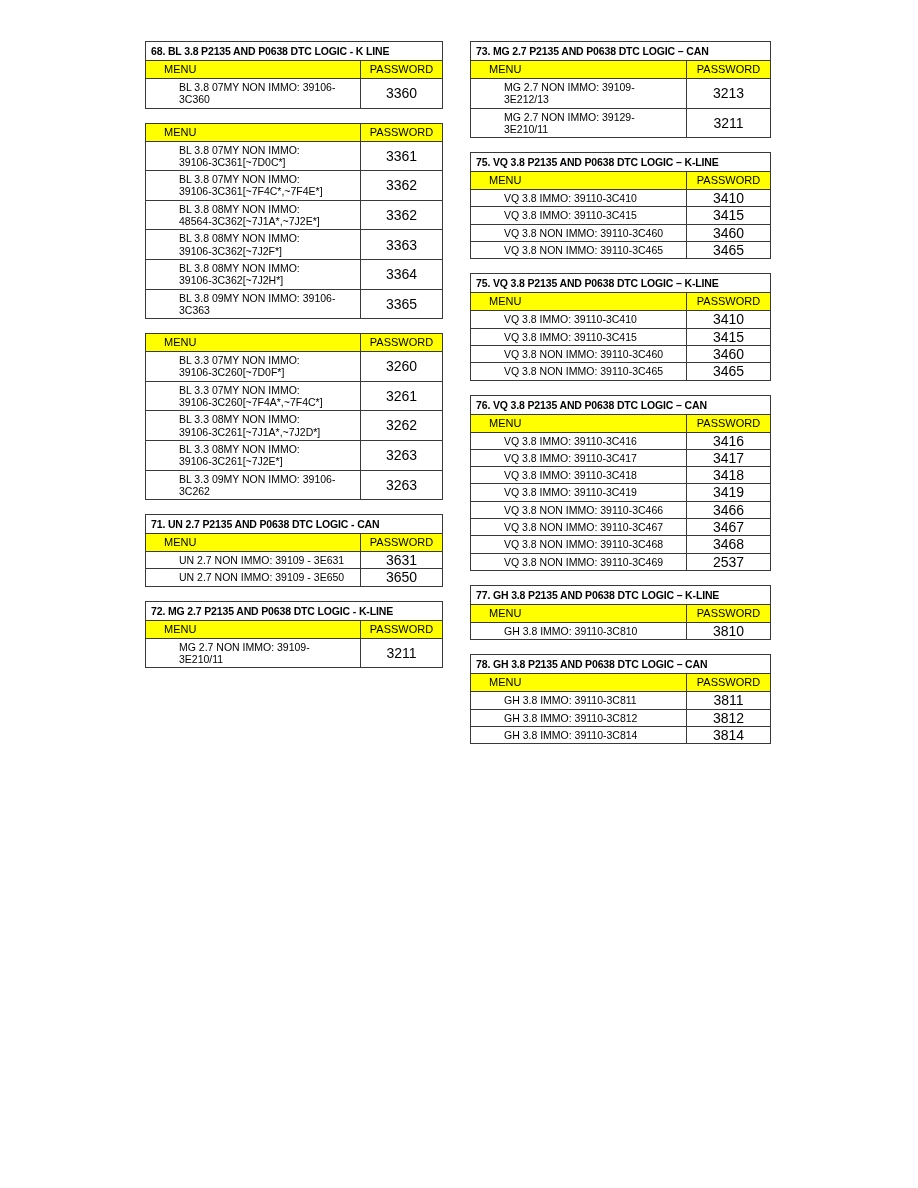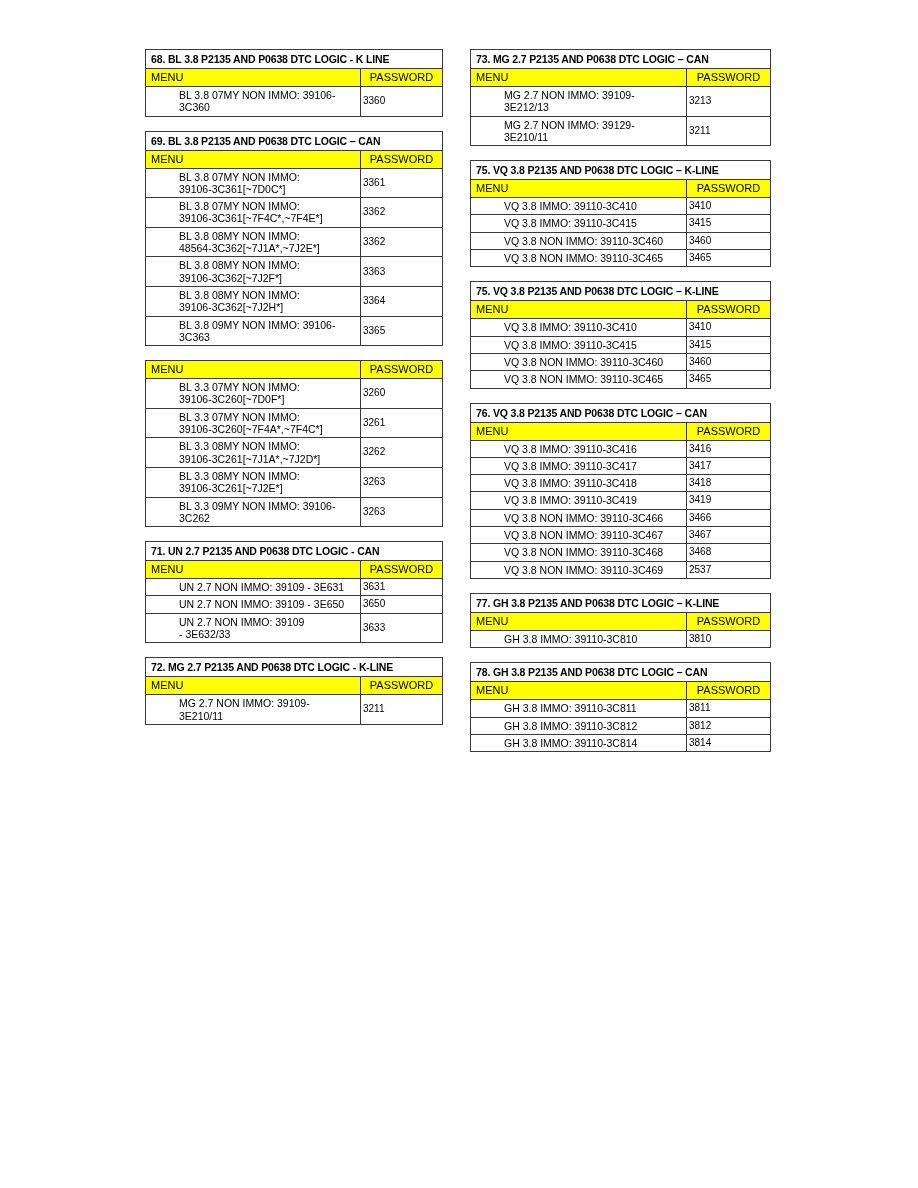--- a/index.html
+++ b/index.html
@@ -12,21 +12,21 @@
     width: 918px;
     height: 1188px;
     font-family: "Liberation Sans", sans-serif;
     color: #000000;
     position: relative;
     overflow: hidden;
   }
   #page {
     position: absolute;
     left: 0;
-    top: 8px;
+    top: 0;
     width: 918px;
     height: 836px;
     background: #ffffff;
   }
   #columns {
     position: absolute;
     left: 145px;
     top: 41px;
     width: 625px;
     display: flex;
@@ -60,37 +60,38 @@
     font-size: 10.5px;
     letter-spacing: -0.15px;
     padding: 3px 0 3px 5px;
     line-height: 12px;
     white-space: nowrap;
   }
   .head-row td {
     background: #ffff00;
     font-size: 11px;
     line-height: 13px;
-    padding: 2px 0 2px 5px;
+    padding: 2px 0 2px 18px;
   }
   .head-row td.pw-cell {
     padding: 2px 0 2px 0;
     text-align: center;
   }
   .data-row td.menu-cell {
     font-size: 10.5px;
     line-height: 12.3px;
     padding: 2px 3px 2px 5px;
     text-align: left;
     word-break: break-word;
   }
   .data-row td.pw-cell {
-    font-size: 10px;
+    font-size: 14px;
     line-height: 12.3px;
     padding: 2px 2px;
+    text-align: center;
   }
   .menu-line { display: block; margin-left: 28px; }
 </style>
 </head>
 <body>
 
 <div id="page">
   <div id="columns">
     <div class="column col-left">
         <table class="pw-table">
@@ -114,23 +115,20 @@
               <td class="pw-cell">3360</td>
             </tr>
           </tbody>
         </table>
         <table class="pw-table">
           <colgroup>
             <col style="width: 215px;">
             <col style="width: 82px;">
           </colgroup>
           <tbody>
-            <tr class="title-row">
-              <td colspan="2">69. BL 3.8 P2135 AND P0638 DTC LOGIC – CAN</td>
-            </tr>
             <tr class="head-row">
               <td class="menu-cell">MENU</td>
               <td class="pw-cell">PASSWORD</td>
             </tr>
             <tr class="data-row">
               <td class="menu-cell">
                 <span class="menu-line">BL 3.8 07MY NON IMMO:</span>
                 <span class="menu-line">39106-3C361[~7D0C*]</span>
               </td>
               <td class="pw-cell">3361</td>
@@ -236,27 +234,20 @@
               <td class="menu-cell">
                 <span class="menu-line">UN 2.7 NON IMMO: 39109 - 3E631</span>
               </td>
               <td class="pw-cell">3631</td>
             </tr>
             <tr class="data-row">
               <td class="menu-cell">
                 <span class="menu-line">UN 2.7 NON IMMO: 39109 - 3E650</span>
               </td>
               <td class="pw-cell">3650</td>
-            </tr>
-            <tr class="data-row">
-              <td class="menu-cell">
-                <span class="menu-line">UN 2.7 NON IMMO: 39109</span>
-                <span class="menu-line">- 3E632/33</span>
-              </td>
-              <td class="pw-cell">3633</td>
             </tr>
           </tbody>
         </table>
         <table class="pw-table">
           <colgroup>
             <col style="width: 215px;">
             <col style="width: 82px;">
           </colgroup>
           <tbody>
             <tr class="title-row">

